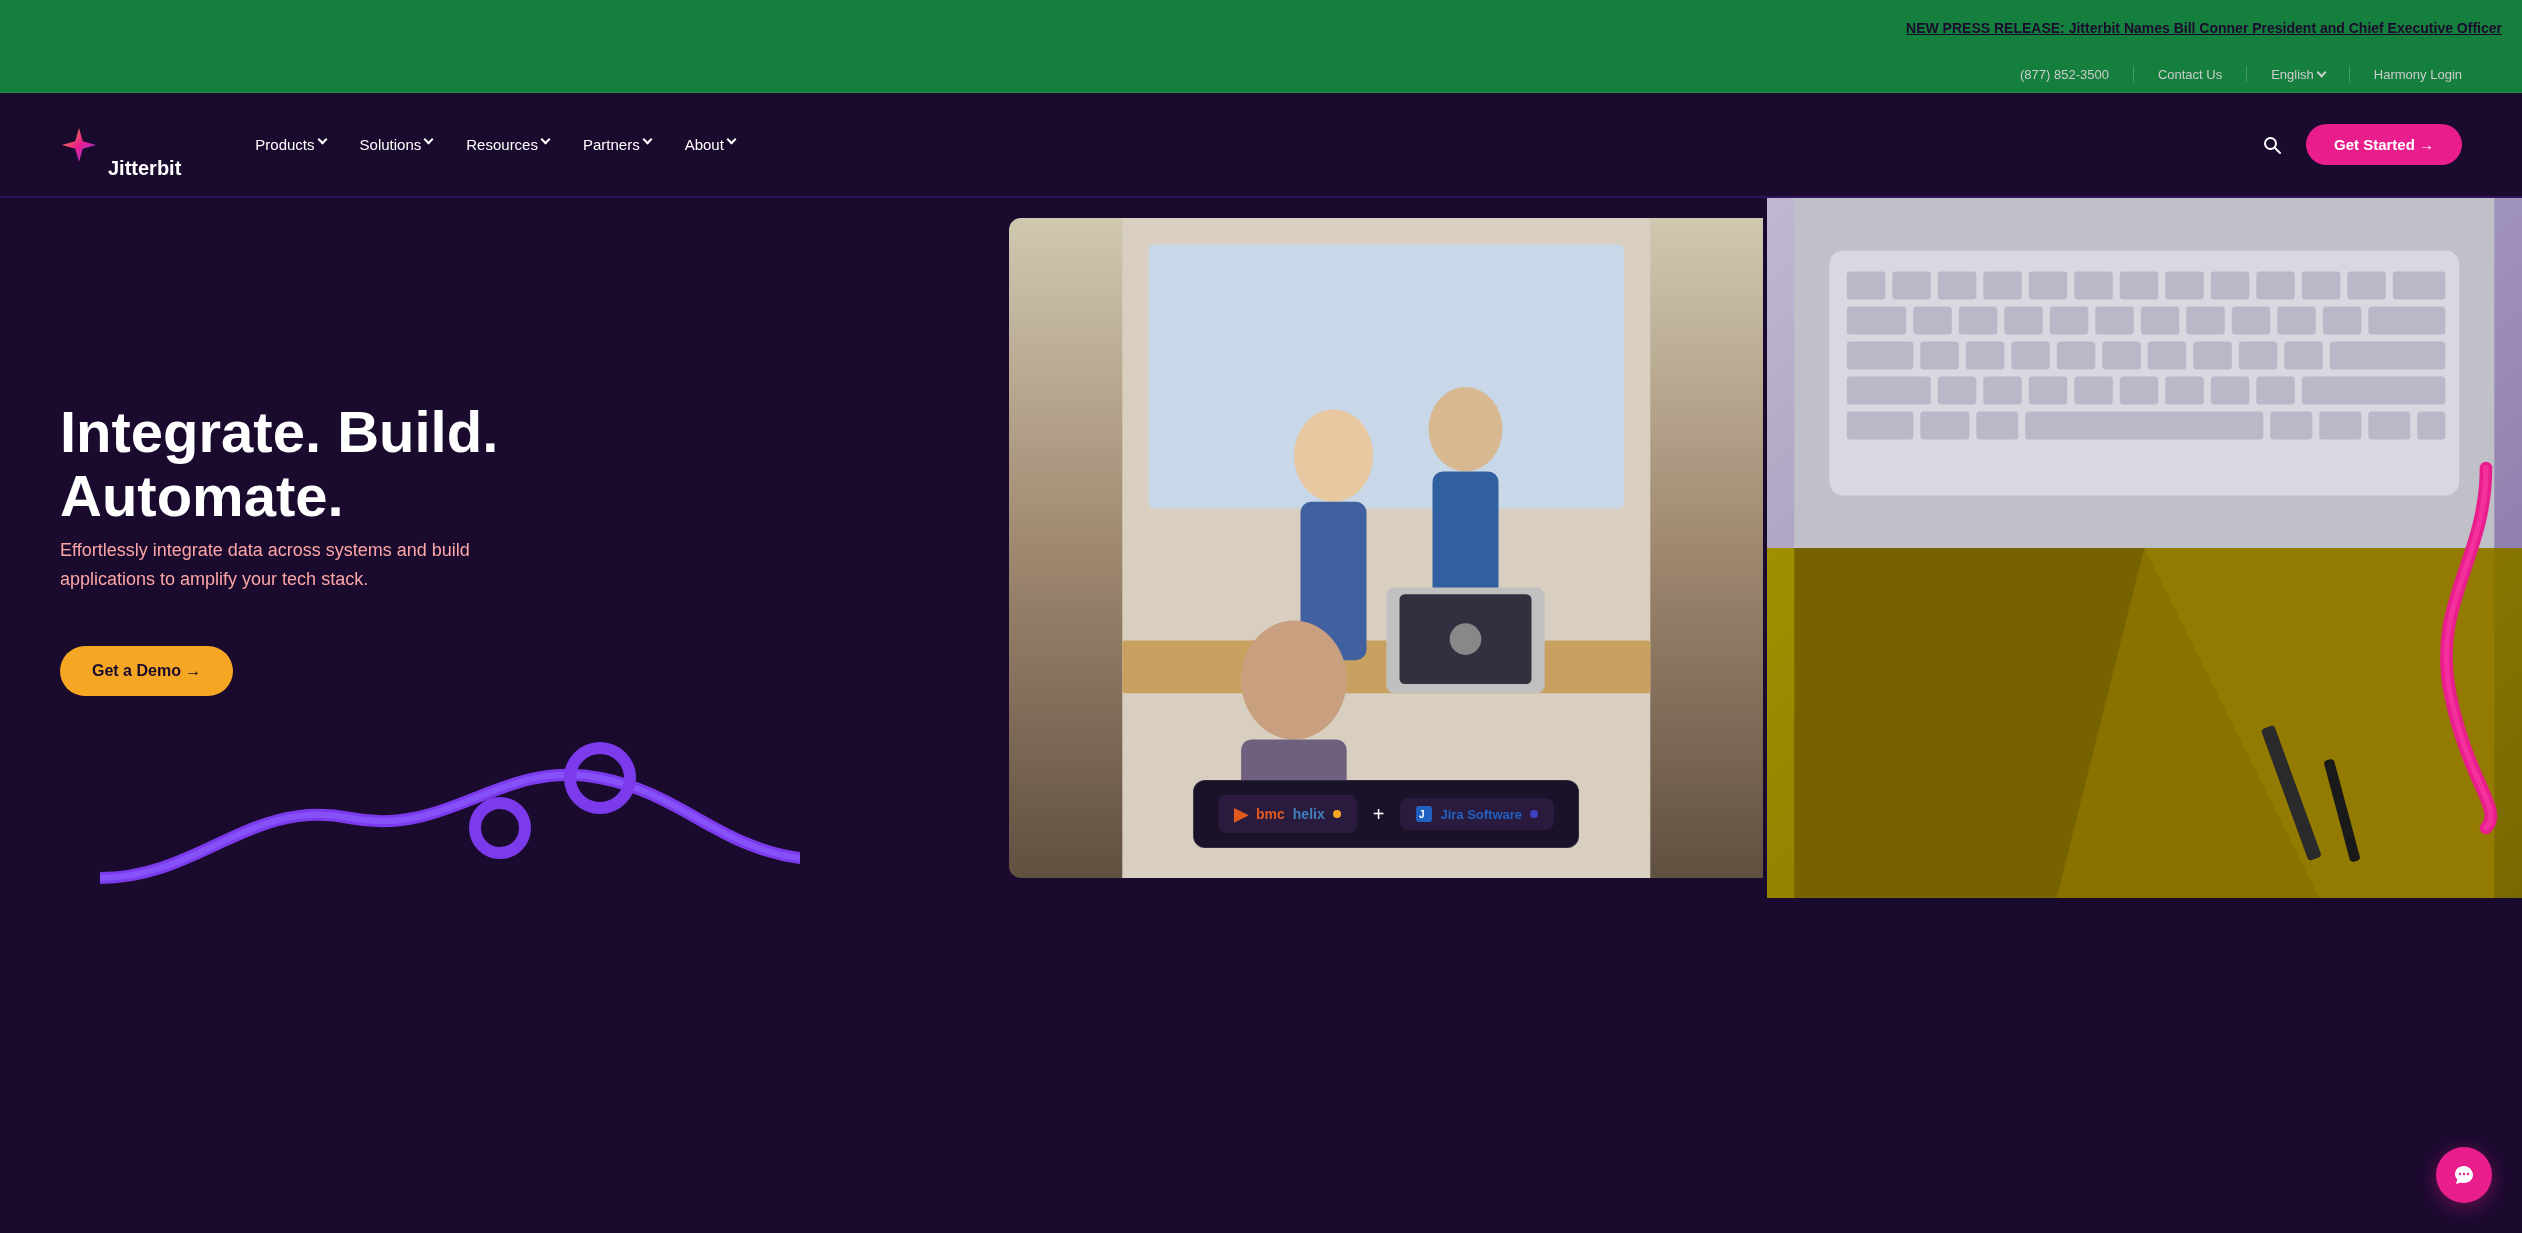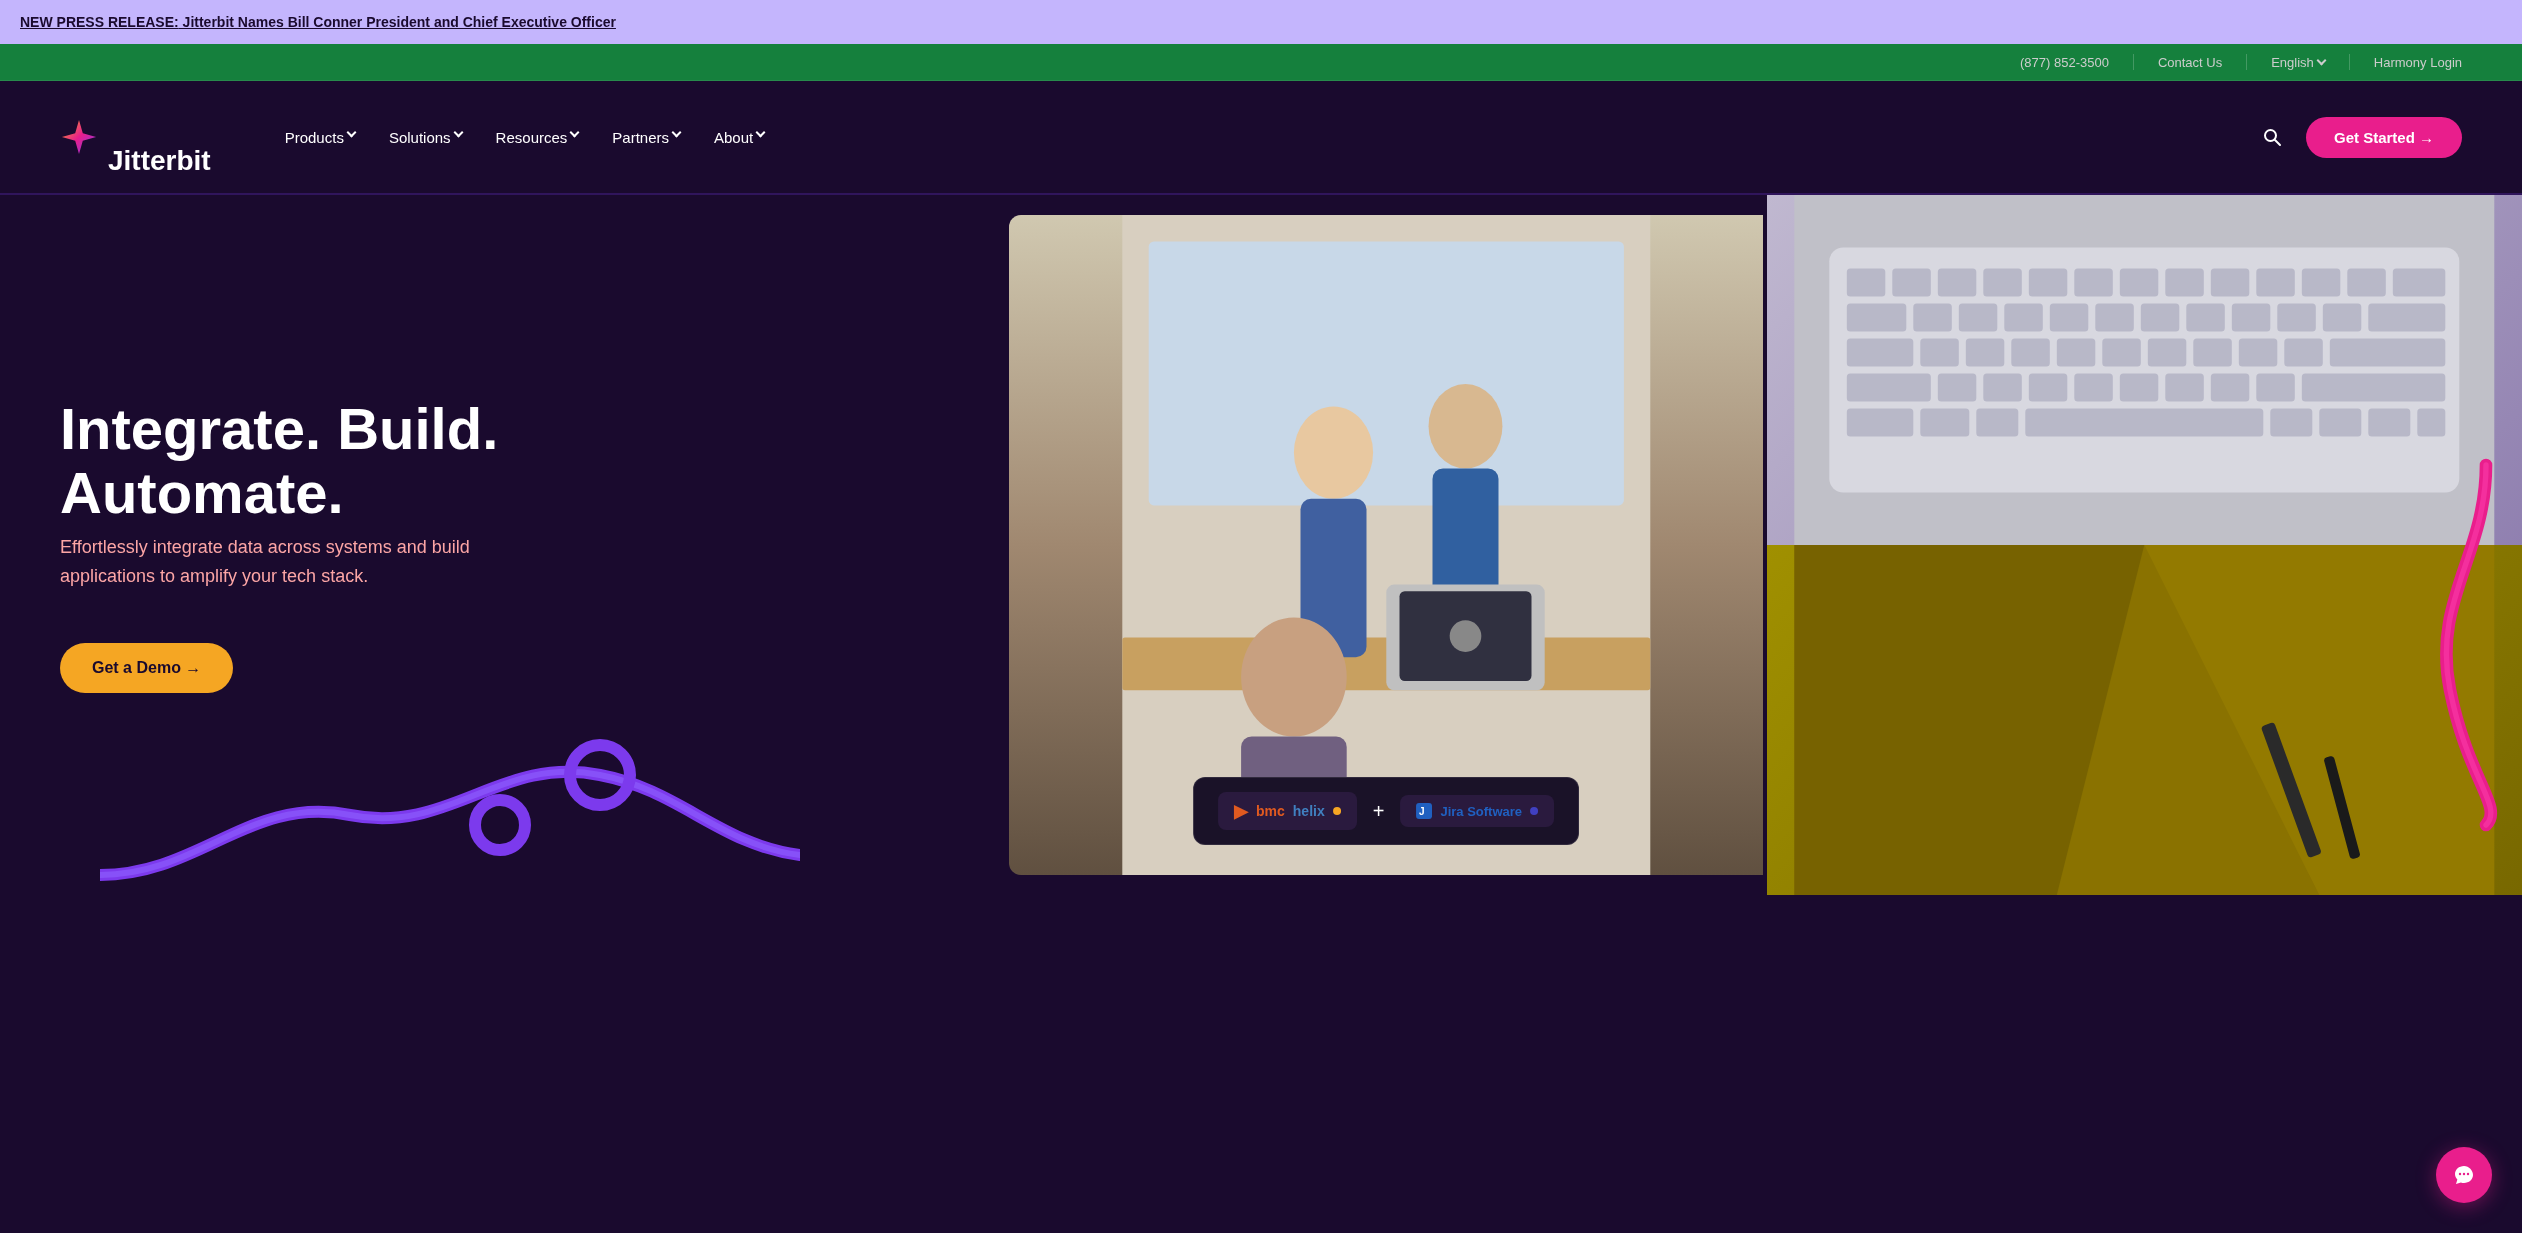--- a/index.html
+++ b/index.html
@@ -1,22 +1,22 @@
 <!DOCTYPE html>
 <html><head>
   <meta charset="utf-8">
   <style>
     * { margin: 0; padding: 0; box-sizing: border-box; }
     body { font-family: 'Segoe UI', Arial, sans-serif; background: #1a0a2e; overflow-x: hidden; }
 
     
     .top-banner {
-      background: #c4b5fd;
-      text-align: left;
-      padding: 14px 20px;
+      background: #15803d;
+      text-align: right;
+      padding: 20px 20px;
       font-size: 14px;
       color: #1a0a2e;
     }
     .top-banner a {
       color: #1a0a2e;
       font-weight: bold;
       text-decoration: underline;
     }
 
     
@@ -53,21 +53,21 @@
       border-bottom: 2px solid rgba(100,50,200,0.3);
     }
     .logo-area {
       display: flex;
       align-items: center;
       gap: 10px;
       margin-right: 60px;
       text-decoration: none;
     }
     .logo-text {
-      font-size: 28px;
+      font-size: 20px;
       font-weight: 700;
       color: #fff;
       margin-top: 48px;
     }
     .nav-items {
       display: flex;
       align-items: center;
       gap: 6px;
       flex: 1;
     }

